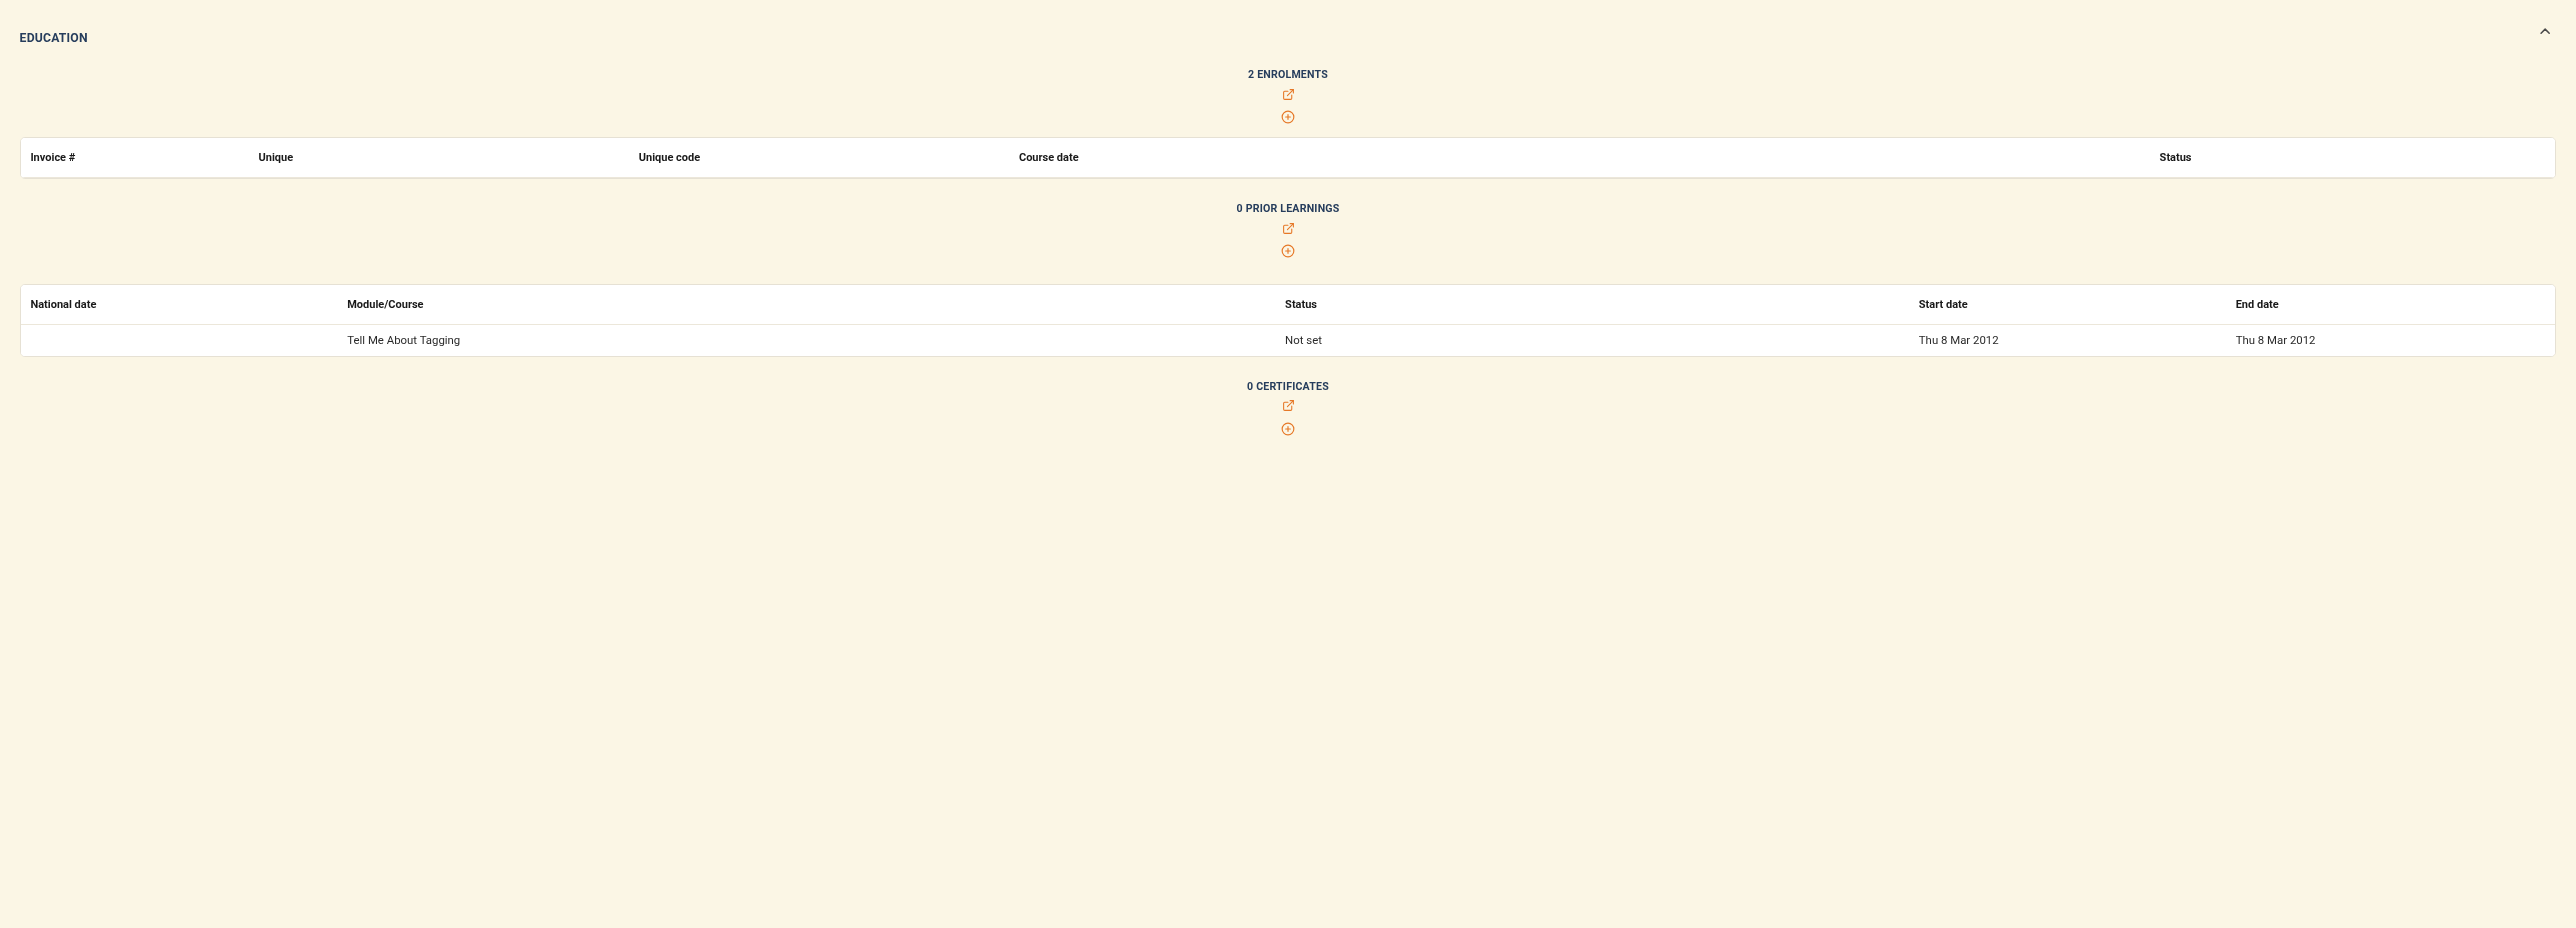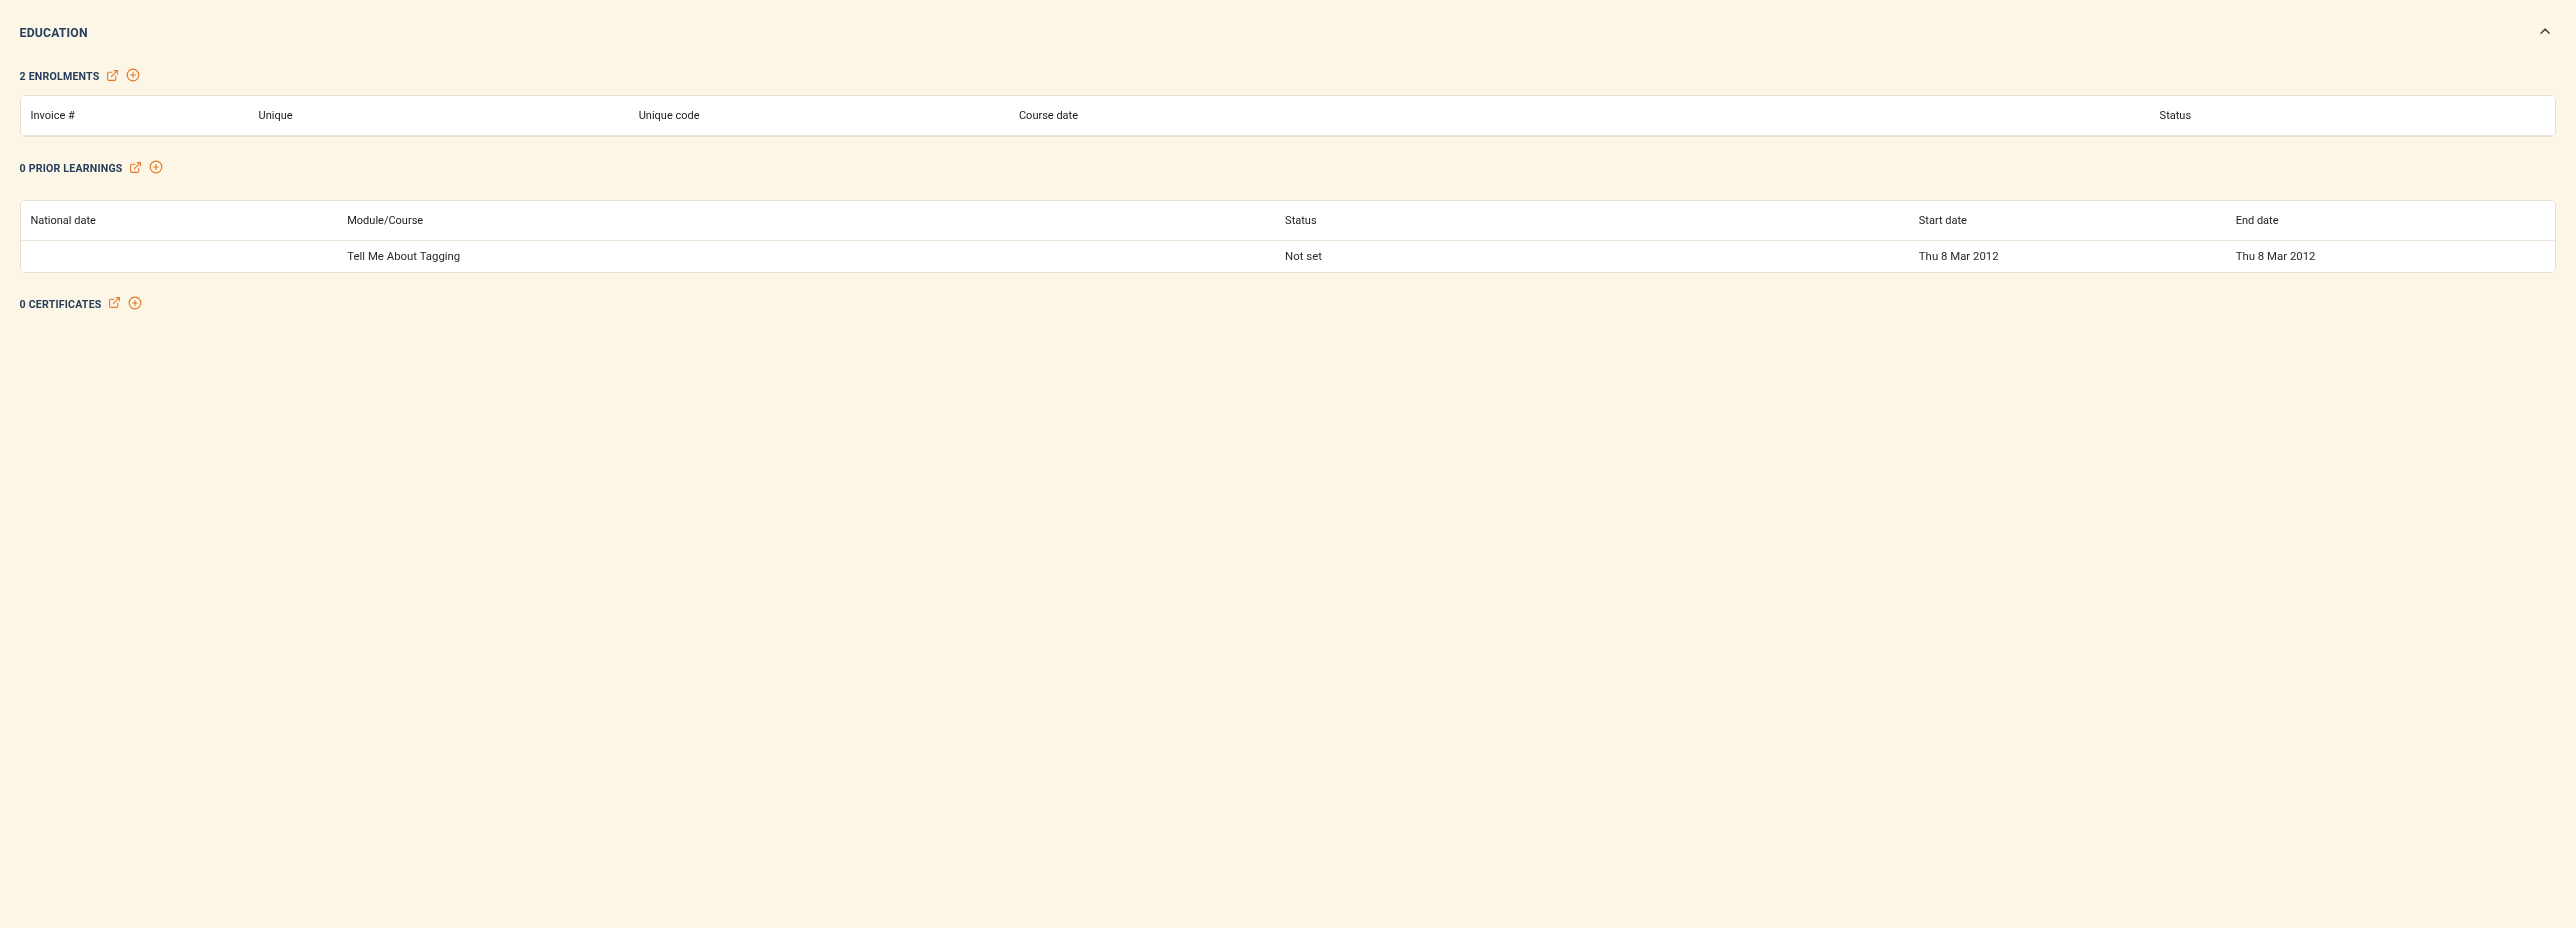--- a/index.html
+++ b/index.html
@@ -10,21 +10,21 @@
     body {
       font-family: -apple-system, BlinkMacSystemFont, "Segoe UI", Roboto, Helvetica, Arial, sans-serif;
       background-color: #fbf6e5;
       padding: 19.6px;
       color: #1a1a1a;
       font-size: 11.4px;
     }
     .panel-header {
       display: flex;
       justify-content: space-between;
-      align-items: center;
+      align-items: flex-end;
       margin-bottom: 23px;
     }
     .panel-title {
       font-size: 12.2px;
       font-weight: 700;
       color: #263d5c;
       letter-spacing: 0.2px;
     }
     .chevron-btn {
       background: none;
@@ -36,20 +36,21 @@
       align-items: center;
     }
     .subsection {
       margin-bottom: 23px;
     }
     .subsection-header {
       display: flex;
       align-items: center;
       gap: 6.5px;
       margin-bottom: 9.8px;
+      flex-direction: column;
     }
     .subsection-title {
       font-size: 10.6px;
       font-weight: 700;
       color: #263d5c;
       letter-spacing: 0.2px;
     }
     .icon-btn {
       background: none;
       border: none;
@@ -64,21 +65,21 @@
       border: 0.8px solid #e6e1d4;
       border-radius: 4.9px;
       overflow: hidden;
     }
     table {
       width: 100%;
       border-collapse: collapse;
     }
     th {
       text-align: left;
-      font-weight: 400;
+      font-weight: 700;
       font-size: 11px;
       color: #1a1a1a;
       padding: 13px 9.8px 13px 9.8px;
       border-bottom: 0.8px solid #ece7da;
       background: #fff;
     }
     td {
       padding: 8.2px 9.8px;
       font-size: 11.4px;
       color: #2a2a2a;

